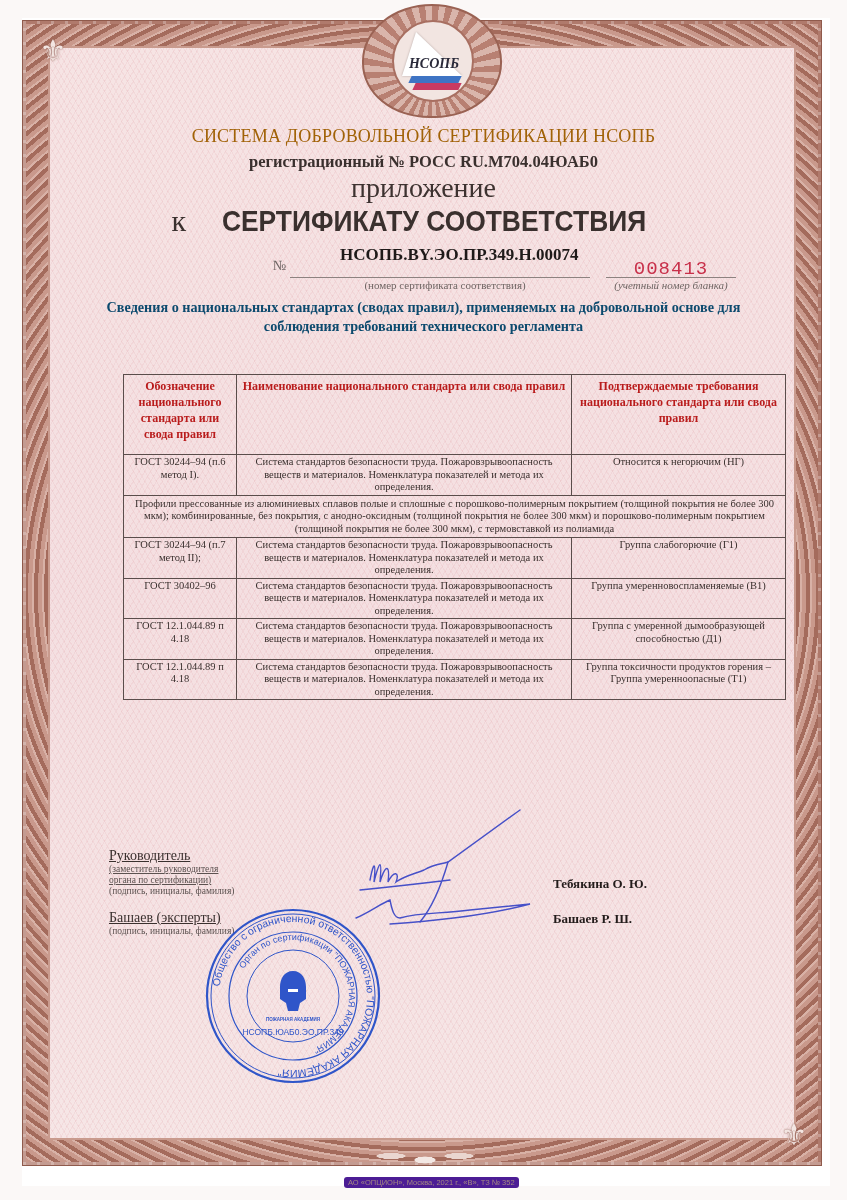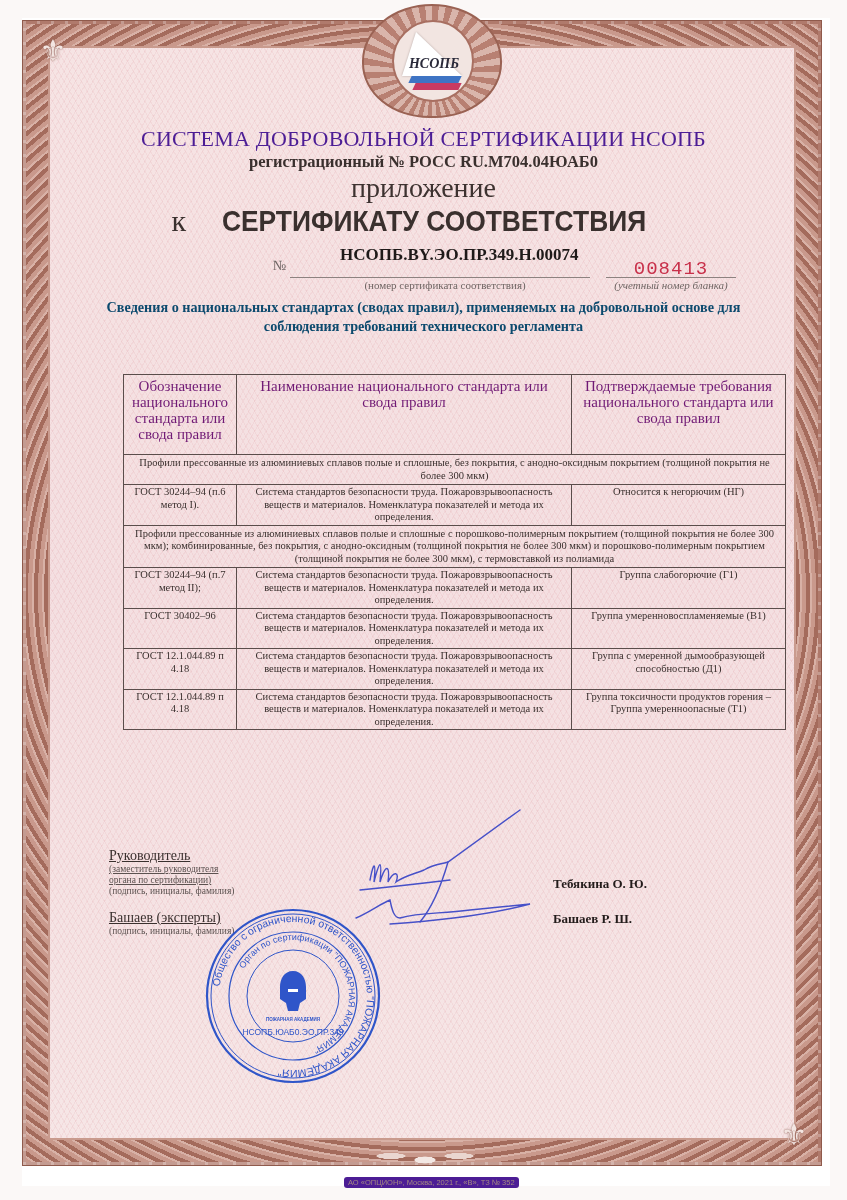--- a/index.html
+++ b/index.html
@@ -67,41 +67,41 @@
   .logo-stripe-red {
     position: absolute; left: 414px; top: 83px; width: 46px; height: 7px;
     background: #c83a62; transform: skewX(-25deg);
   }
   .logo-text {
     position: absolute; left: 402px; top: 56px; width: 64px; text-align: center;
     font-style: italic; font-weight: bold; font-size: 14px; color: #2a2a3a;
   }
 
   .center { position: absolute; left: 0; width: 847px; text-align: center; }
-  .sys-title { top: 126px; font-size: 22px; letter-spacing: 0.2px; color: #4c1d95; }
+  .sys-title { top: 126px; font-size: 18px; letter-spacing: 0.2px; color: #a16207; }
   .reg-line { top: 152px; font-size: 16.5px; font-weight: bold; color: #3a302e; }
   .pril { top: 172px; font-size: 28px; color: #3d3230; }
   .k-sert { top: 204px; font-size: 30px; color: #3a302e; }
   .k-sert .big { font-weight: bold; font-family: "Liberation Sans Narrow", "Liberation Sans", sans-serif; letter-spacing: 0; transform: scaleX(0.88); display: inline-block; }
   .cert-number { position: absolute; left: 340px; top: 245px; font-size: 17px; font-weight: bold; color: #1f1a19; }
   .num-sign { position: absolute; left: 273px; top: 258px; font-size: 14px; color: #6e6462; }
   .num-line { position: absolute; left: 290px; top: 277px; width: 300px; border-top: 1px solid #8d8280; }
   .num-caption { position: absolute; left: 300px; top: 279px; width: 290px; text-align: center; font-size: 11px; color: #6f6563; }
   .blank-number { position: absolute; left: 606px; top: 258px; width: 130px; text-align: center; font-family: "Liberation Mono", "DejaVu Sans Mono", monospace; font-size: 19px; color: #c8304a; letter-spacing: 1px; }
   .blank-line { position: absolute; left: 606px; top: 277px; width: 130px; border-top: 1px solid #8d8280; }
   .blank-caption { position: absolute; left: 596px; top: 279px; width: 150px; text-align: center; font-size: 11px; font-style: italic; color: #6f6563; }
   .heading { top: 298px; font-size: 14.2px; font-weight: bold; line-height: 19px; color: #0c4a6e; padding: 0 80px; box-sizing: border-box; }
 
   table.std {
     position: absolute; left: 123px; top: 374px; width: 663px;
     border-collapse: collapse; font-size: 10.5px; color: #3a302e;
     font-family: "Liberation Serif", serif;
   }
   table.std td, table.std th { border: 1px solid #5a4d4b; vertical-align: top; text-align: center; padding: 1px 3px; line-height: 12.5px; }
-  table.std th { font-size: 15px; font-weight: normal; line-height: 16px; padding: 3px 4px 6px; color: #701a75; }
+  table.std th { font-size: 12px; font-weight: bold; line-height: 16px; padding: 3px 4px 6px; color: #b91c1c; }
   table.std th.c1 { width: 104px; }
   table.std th.c2 { width: 326px; }
   table.std tr.hdr th { height: 70px; }
   table.std td.group { font-size: 10.5px; padding: 2px 4px; }
 
   .sig-left { position: absolute; left: 109px; }
   .role { font-size: 14px; color: #3a302e; text-decoration: underline; }
   .sub { font-size: 9.5px; color: #5c5250; line-height: 11px; }
   .sub.u { text-decoration: underline; }
   .signer { position: absolute; left: 553px; font-size: 13px; font-weight: bold; color: #231c1b; }
@@ -157,23 +157,20 @@
 <div class="blank-caption">(учетный номер бланка)</div>
 
 <div class="center heading">Сведения о национальных стандартах (сводах правил), применяемых на добровольной основе для соблюдения требований технического регламента</div>
 
 <table class="std">
   <tbody>
       <tr class="hdr">
     <th class="c1">Обозначение национального стандарта или свода правил</th>
     <th class="c2">Наименование национального стандарта или свода правил</th>
     <th>Подтверждаемые требования национального стандарта или свода правил</th>
-  </tr>
-  <tr>
-    <td colspan="3" class="group">Профили прессованные из алюминиевых сплавов полые и сплошные, без покрытия, с анодно-оксидным покрытием (толщиной покрытия не более 300 мкм)</td>
   </tr>
   <tr>
     <td>ГОСТ 30244–94 (п.6 метод I).</td>
     <td>Система стандартов безопасности труда. Пожаровзрывоопасность веществ и материалов. Номенклатура показателей и метода их определения.</td>
     <td>Относится к негорючим (НГ)</td>
   </tr>
   <tr>
     <td colspan="3" class="group">Профили прессованные из алюминиевых сплавов полые и сплошные с порошково-полимерным покрытием (толщиной покрытия не более 300 мкм); комбинированные, без покрытия, с анодно-оксидным (толщиной покрытия не более 300 мкм) и порошково-полимерным покрытием (толщиной покрытия не более 300 мкм), с термовставкой из полиамида</td>
   </tr>
   <tr>

